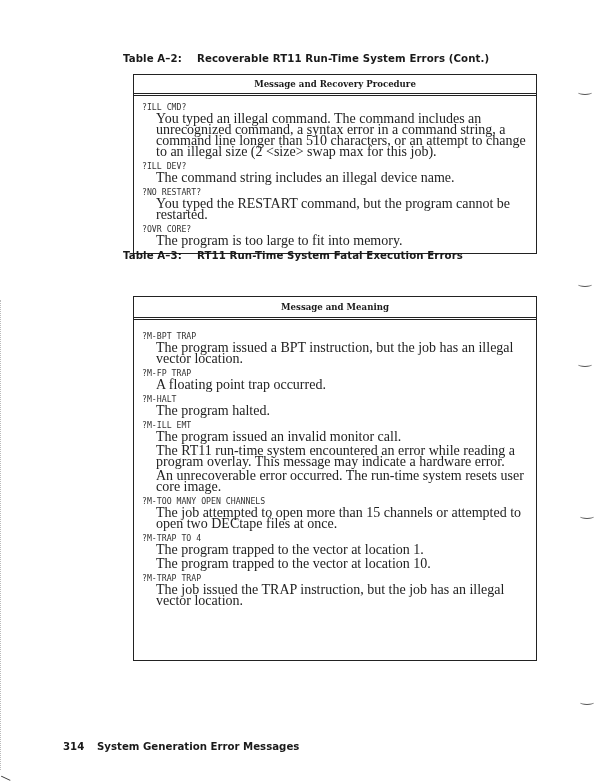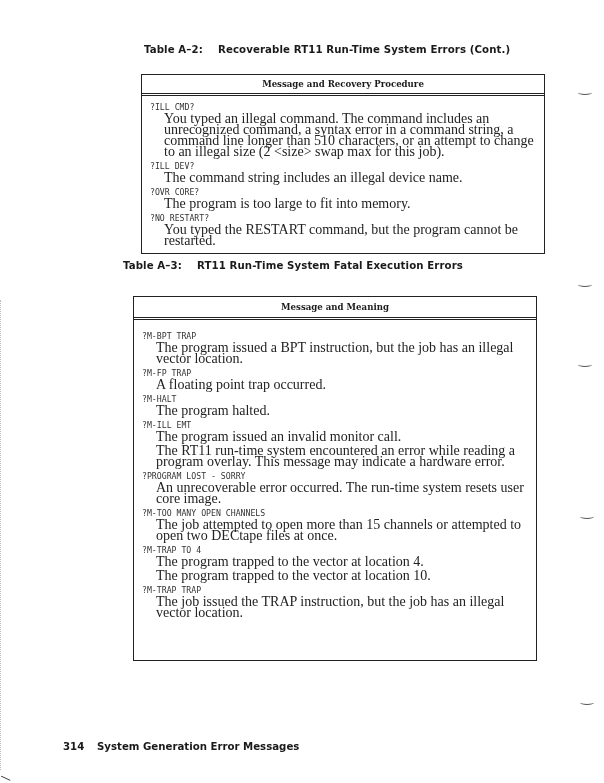--- a/index.html
+++ b/index.html
@@ -34,46 +34,46 @@
       font-family: "DejaVu Sans", sans-serif; font-weight: bold; font-size: 10.2px; white-space: nowrap;
     }
     .footer .page-num { display: inline-block; width: 34px; }
     .edge-mark { position: absolute; width: 14px; height: 4px; border-bottom: 1.2px solid #555; border-radius: 0 0 50% 50%; }
     .left-edge { position: absolute; left: 0; top: 300px; width: 1px; height: 470px; border-left: 1px dotted #bbb; }
     .corner-mark { position: absolute; left: 2px; top: 772px; width: 10px; height: 6px; border-bottom: 1.5px solid #333; transform: rotate(25deg); }
   </style>
 </head>
 <body>
 
-<div class="table-caption" style="top:44px;margin-left:21px;">
+<div class="table-caption" style="top:53px;">
   <span class="cap-num">Table A–2:</span><span>Recoverable RT11 Run-Time System Errors (Cont.)</span>
 </div>
-<div class="tbl" style="top:74px;margin-left:8px;">
+<div class="tbl" style="top:74px;">
   <div class="tbl-header">Message and Recovery Procedure</div>
   <div class="tbl-body" id="a2-body">
       <div class="entry">
         <div class="msg">?ILL CMD?</div>
         <div class="desc">You typed an illegal command. The command includes an unrecognized command, a syntax error in a command string, a command line longer than 510 characters, or an attempt to change to an illegal size (2 &lt;size&gt; swap max for this job).</div>
       </div>
       <div class="entry">
         <div class="msg">?ILL DEV?</div>
         <div class="desc">The command string includes an illegal device name.</div>
       </div>
       <div class="entry">
+        <div class="msg">?NO RESTART?</div>
+        <div class="desc">You typed the RESTART command, but the program cannot be restarted.</div>
+      </div>
+      <div class="entry">
         <div class="msg">?OVR CORE?</div>
         <div class="desc">The program is too large to fit into memory.</div>
-      </div>
-      <div class="entry">
-        <div class="msg">?NO RESTART?</div>
-        <div class="desc">You typed the RESTART command, but the program cannot be restarted.</div>
       </div>
     </div>
 </div>
 
-<div class="table-caption" style="top:260px;">
+<div class="table-caption" style="top:250px;">
   <span class="cap-num">Table A–3:</span><span>RT11 Run-Time System Fatal Execution Errors</span>
 </div>
 <div class="tbl" style="top:296px; height:365px;">
   <div class="tbl-header" style="padding:5px 0 5px 0;">Message and Meaning</div>
   <div class="tbl-body" id="a3-body" style="padding-top:10px;">
       <div class="entry">
         <div class="msg">?M-BPT TRAP</div>
         <div class="desc">The program issued a BPT instruction, but the job has an illegal vector location.</div>
       </div>
       <div class="entry">
@@ -85,30 +85,29 @@
         <div class="desc">The program halted.</div>
       </div>
       <div class="entry">
         <div class="msg">?M-ILL EMT</div>
         <div class="desc">The program issued an invalid monitor call.</div>
       </div>
       <div class="entry">
         <div class="desc">The RT11 run-time system encountered an error while reading a program overlay. This message may indicate a hardware error.</div>
       </div>
       <div class="entry">
-        <div class="msg">?PROGRAM LOST - SORRY</div>
         <div class="desc">An unrecoverable error occurred. The run-time system resets user core image.</div>
       </div>
       <div class="entry">
         <div class="msg">?M-TOO MANY OPEN CHANNELS</div>
         <div class="desc">The job attempted to open more than 15 channels or attempted to open two DECtape files at once.</div>
       </div>
       <div class="entry">
         <div class="msg">?M-TRAP TO 4</div>
-        <div class="desc">The program trapped to the vector at location 4.</div>
+        <div class="desc">The program trapped to the vector at location 1.</div>
       </div>
       <div class="entry">
         <div class="desc">The program trapped to the vector at location 10.</div>
       </div>
       <div class="entry">
         <div class="msg">?M-TRAP TRAP</div>
         <div class="desc">The job issued the TRAP instruction, but the job has an illegal vector location.</div>
       </div>
     </div>
 </div>

